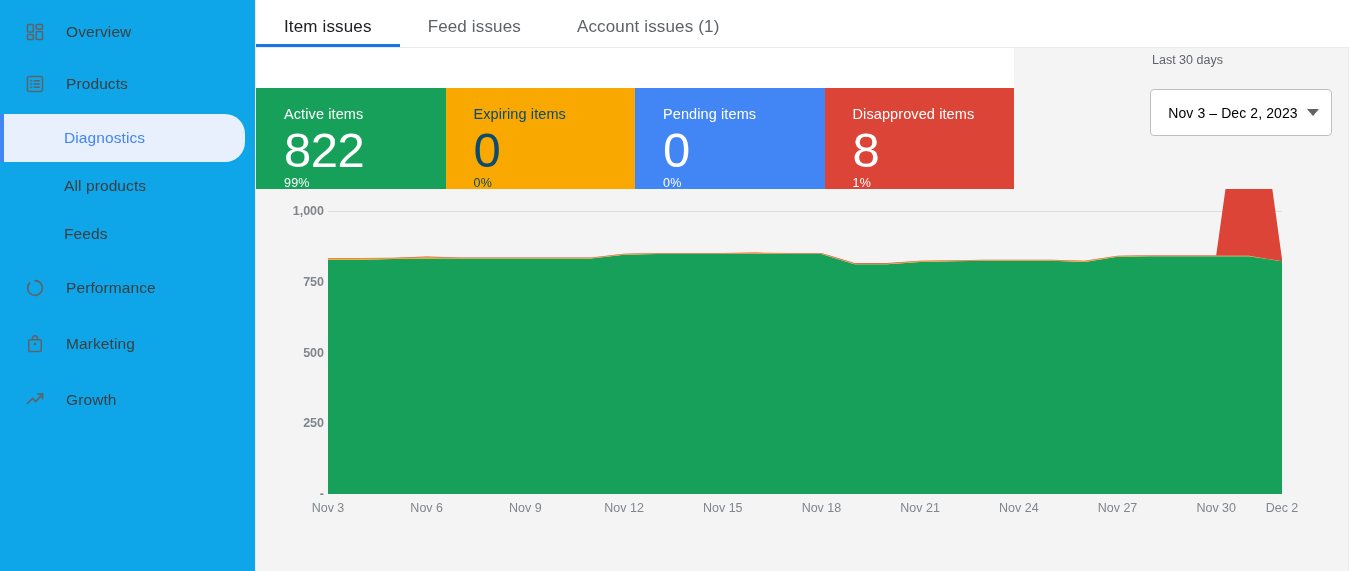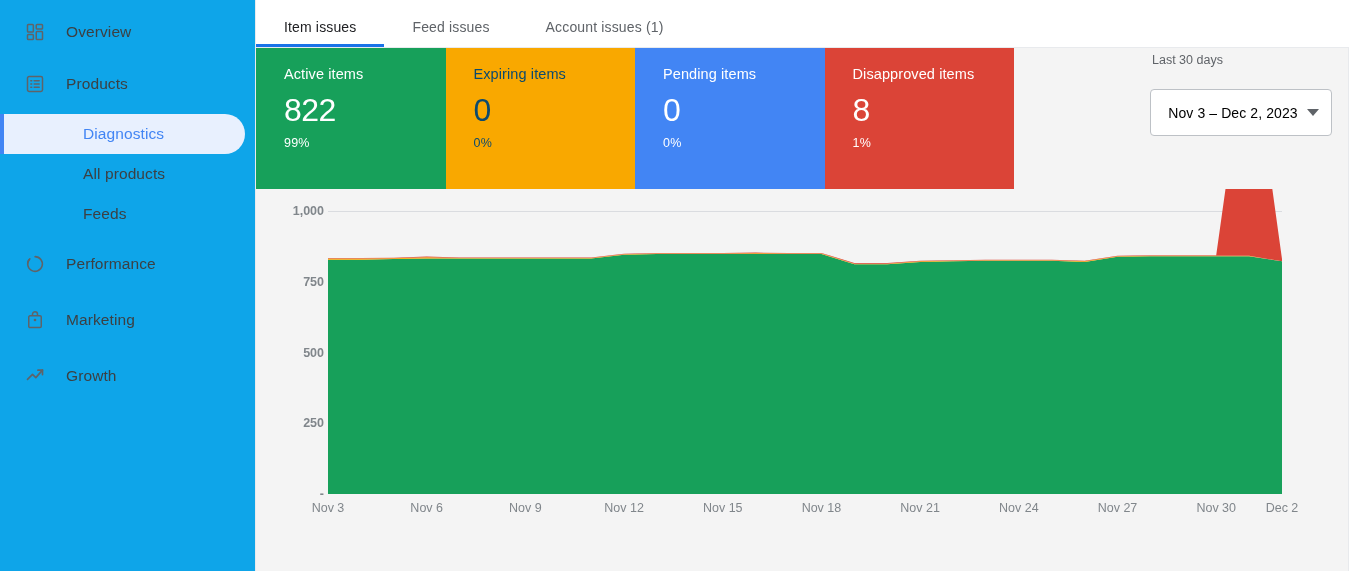--- a/index.html
+++ b/index.html
@@ -33,22 +33,22 @@
     display: flex; align-items: center; justify-content: center;
     flex: 0 0 22px;
   }
   .nav-item .lbl {
     font-size: 15.5px;
     color: #3c4043;
     letter-spacing: .1px;
   }
   .nav-sub {
     display: flex; align-items: center;
-    height: 40px;
-    padding-left: 83px;
+    height: 48px;
+    padding-left: 64px;
     cursor: pointer;
     position: relative;
     border-radius: 0 20px 20px 0;
     margin-right: 10px;
   }
   .nav-sub .lbl { font-size: 15.5px; color: #3c4043; letter-spacing: .1px; }
   .nav-sub.active { background: #e8f0fe; }
   .nav-sub.active .lbl { color: #4285f4; }
   .nav-sub.active::before {
     content: ""; position: absolute; left: 0; top: 0; bottom: 0;
@@ -73,21 +73,21 @@
     align-items: flex-end;
     border-bottom: 1px solid #e8eaed;
     background: #fff;
     flex: 0 0 48px;
     padding-left: 0;
   }
   .tab {
     height: 40px;
     display: flex; align-items: center; justify-content: center;
     padding: 0 28px;
-    font-size: 14px;
+    font-size: 17px;
     color: #5f6368;
     cursor: pointer;
     position: relative;
     letter-spacing: .15px;
   }
   .tab.active { color: #202124; }
   .tab.active::after {
     content: ""; position: absolute; left: 0; right: 0; bottom: 0;
     height: 3px; background: #1a73e8;
   }
@@ -107,29 +107,30 @@
     width: 758px; height: 141px;
     display: flex;
     background: #fff;
   }
   .card {
     flex: 1 1 0;
     padding: 18px 0 0 28px;
     position: relative;
     color: #fff;
     cursor: pointer;
+    margin-top: 40px;
   }
   .card .c-title {
     font-size: 14.5px;
     font-weight: 400;
     letter-spacing: .1px;
     margin-bottom: 6px;
   }
   .card .c-value {
-    font-size: 32px;
+    font-size: 49px;
     font-weight: 400;
     line-height: 44px;
     letter-spacing: -.5px;
   }
   .card .c-pct {
     font-size: 12.5px;
     margin-top: 4px;
     letter-spacing: .2px;
   }
   .card.green  { background: #17a05a; }

